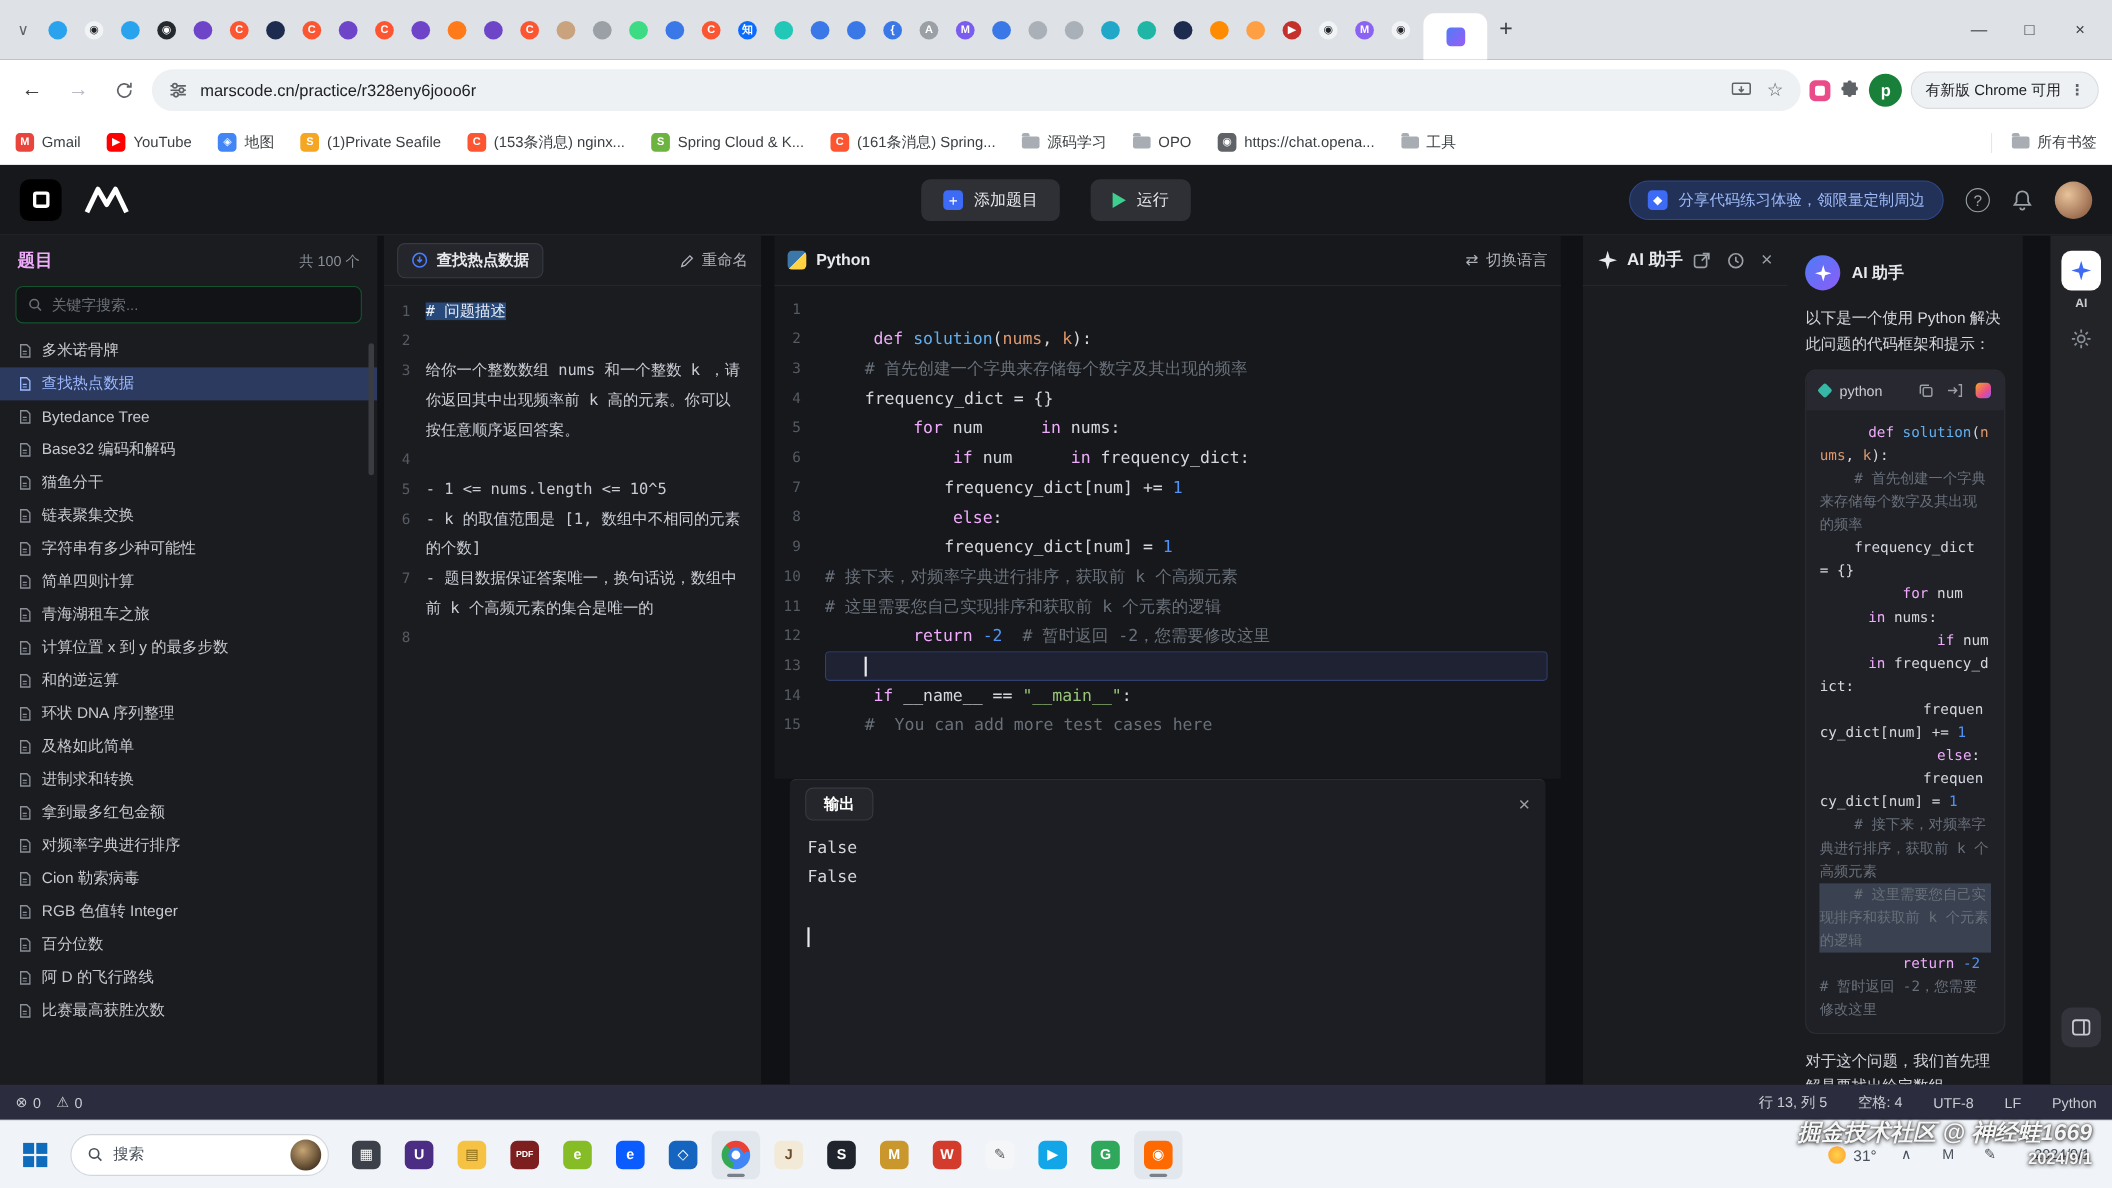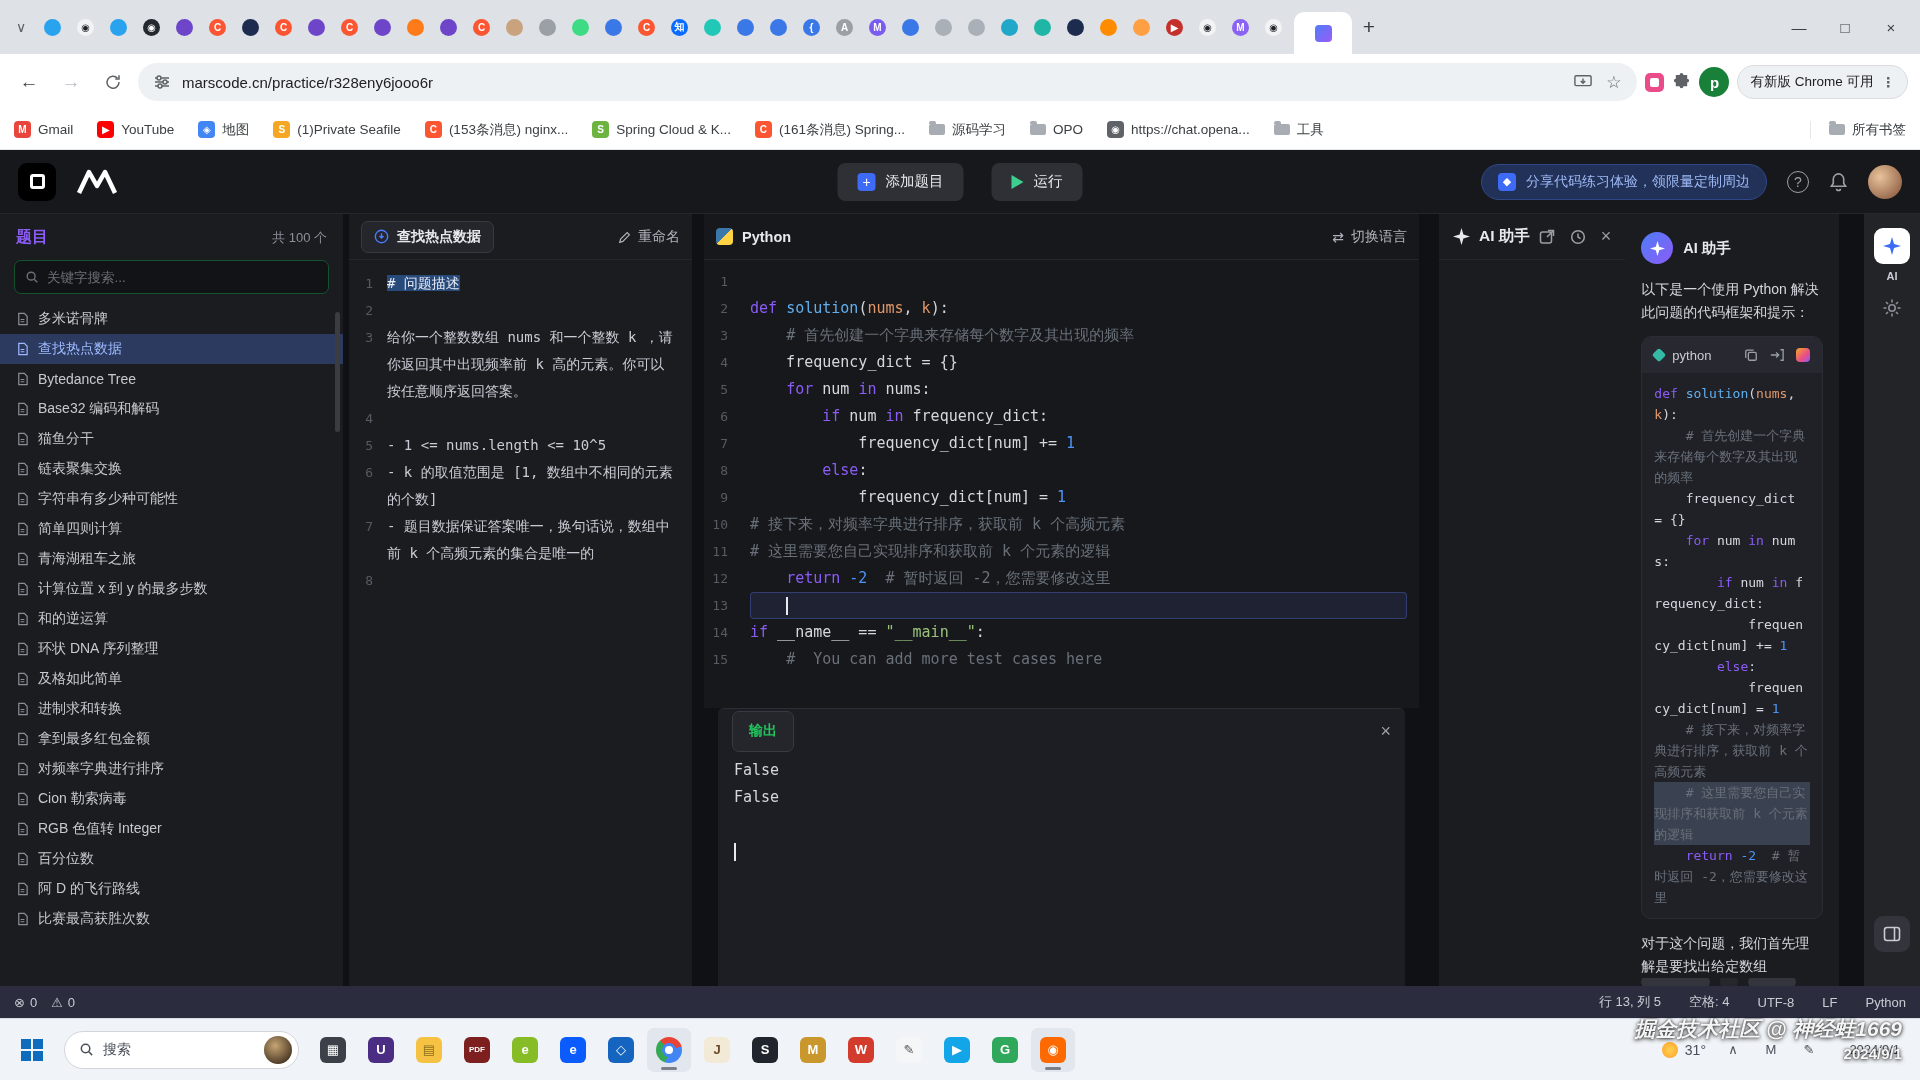--- a/index.html
+++ b/index.html
@@ -62,21 +62,21 @@
   .banner-ic { width:18px; height:18px; background:#3d6bf5; border-radius:4px; color:#fff; font-size:11px; display:flex; align-items:center; justify-content:center; }
   .help { width:22px; height:22px; border:1.5px solid #9aa0a6; border-radius:50%; color:#9aa0a6; font-size:14px; display:flex; align-items:center; justify-content:center; }
   .bell { color:#9aa0a6; display:flex; }
   .avatar { width:34px; height:34px; border-radius:50%; background:radial-gradient(circle at 35% 35%, #e8c39a, #9a6b4f 75%); }
 
   
   .main { flex:1; display:flex; min-height:0; }
 
   .sidebar { width:343px; background:#1b1c20; display:flex; flex-direction:column; min-height:0; flex:none; }
   .side-head { display:flex; align-items:center; justify-content:space-between; padding:13px 16px 8px; }
-  .side-title { font-size:16px; font-weight:700; color:#8b5cf6; }
+  .side-title { font-size:16px; font-weight:700; color:#f0abfc; }
   .side-count { font-size:13px; color:#8a8f98; }
   .side-search { margin:4px 14px 10px; height:34px; background:#121316; border:1px solid #14532d; border-radius:7px;
     display:flex; align-items:center; gap:8px; padding:0 10px; color:#6b7078; }
   .side-search input { background:transparent; border:none; outline:none; color:#c9ccd4; font-size:13.5px; flex:1; min-width:0;
     font-family:inherit; }
   .side-search input::placeholder { color:#6b7078; }
   .plist { flex:1; overflow:hidden; position:relative; }
   .side-item { height:30px; display:flex; align-items:center; gap:9px; padding:0 16px; font-size:14px; color:#c6c9cf; white-space:nowrap; overflow:hidden; }
   .side-item.sel { background:#2b3a5e; color:#9db9ff; }
   .doc-ic { display:flex; color:#8a8f98; flex:none; }
@@ -97,28 +97,28 @@
   .editorcol { flex:1; margin-left:12px; margin-right:20px; display:flex; flex-direction:column; min-width:0; min-height:0; }
   .editor { height:494px; background:#17181b; display:flex; flex-direction:column; flex:none; }
   .etitle { display:flex; gap:9px; align-items:center; color:#e8e9ec; font-size:14.5px; font-weight:600; }
   .py-ic { width:17px; height:17px; border-radius:4px; background:linear-gradient(135deg,#3b77a8 50%,#ffd343 50%); }
   .switch { color:#aeb2ba; font-size:14px; display:flex; gap:7px; align-items:center; }
   .code { padding:8px 0; font-family:"DejaVu Sans Mono",monospace; font-size:15px; line-height:27px; overflow:hidden; }
   .cline { display:flex; height:27px; }
   .cnum { width:46px; text-align:right; padding-right:22px; color:#565b63; font-size:13px; flex:none; }
   .ccode { white-space:pre; color:#d4d7de; flex:1; }
   .cline.cur .ccode { background:rgba(99,130,255,.10); box-shadow:inset 0 0 0 1px rgba(99,130,255,.30); border-radius:4px; margin-right:12px; }
-  .t-d { color:#d4d7de; } .t-k { color:#8b5cf6; } .t-f { color:#61afef; } .t-c { color:#69707a; }
+  .t-d { color:#d4d7de; } .t-k { color:#f0abfc;margin-left:44px; } .t-f { color:#61afef; } .t-c { color:#69707a; }
   .t-n { color:#4e94f8; } .t-s { color:#98c379; } .t-o { color:#e0986a; }
   .caret { display:inline-block; width:2px; height:18px; background:#e8e9ec; vertical-align:middle; animation:blink 1s steps(1) infinite; }
   @keyframes blink { 50% { opacity:0; } }
 
   .output { flex:1; margin:0 14px; background:#1d1e23; border-top:1px solid #2c2d33; border-radius:6px 6px 0 0; display:flex; flex-direction:column; min-height:0; }
   .ohead { height:44px; display:flex; align-items:center; justify-content:space-between; padding:0 14px; flex:none; }
-  .otab { height:41px; padding:0 16px; display:flex; align-items:center; background:#25262c; border:1px solid #383a42; border-radius:7px; color:#22c55e; font-size:14px; font-weight:700; }
+  .otab { height:30px; padding:0 16px; display:flex; align-items:center; background:#25262c; border:1px solid #383a42; border-radius:7px; color:#ffffff; font-size:14px; font-weight:700; }
   .oclose { color:#9aa0a6; font-size:18px; }
   .obody { padding:4px 16px; font-family:"DejaVu Sans Mono",monospace; font-size:15px; line-height:27px; color:#d4d7de; }
 
   .ai { width:400px; background:#1b1c20; display:flex; min-height:0; flex:none; }
   .aihead { height:46px; display:flex; align-items:center; padding:0 14px; gap:9px; border-bottom:1px solid #26272b; flex:none; }
   .ai-title { font-weight:700; font-size:15.5px; color:#e8e9ec; }
   .ai-actions { margin-left:auto; display:flex; gap:15px; color:#9aa0a6; align-items:center; }
   .ai-x { font-size:18px; }
   .ai-scroll { flex:1; padding:12px 16px 0; overflow:hidden; display:flex; flex-direction:column; min-height:0; }
   .ai-row { display:flex; align-items:center; gap:10px; margin:6px 0 14px; }

